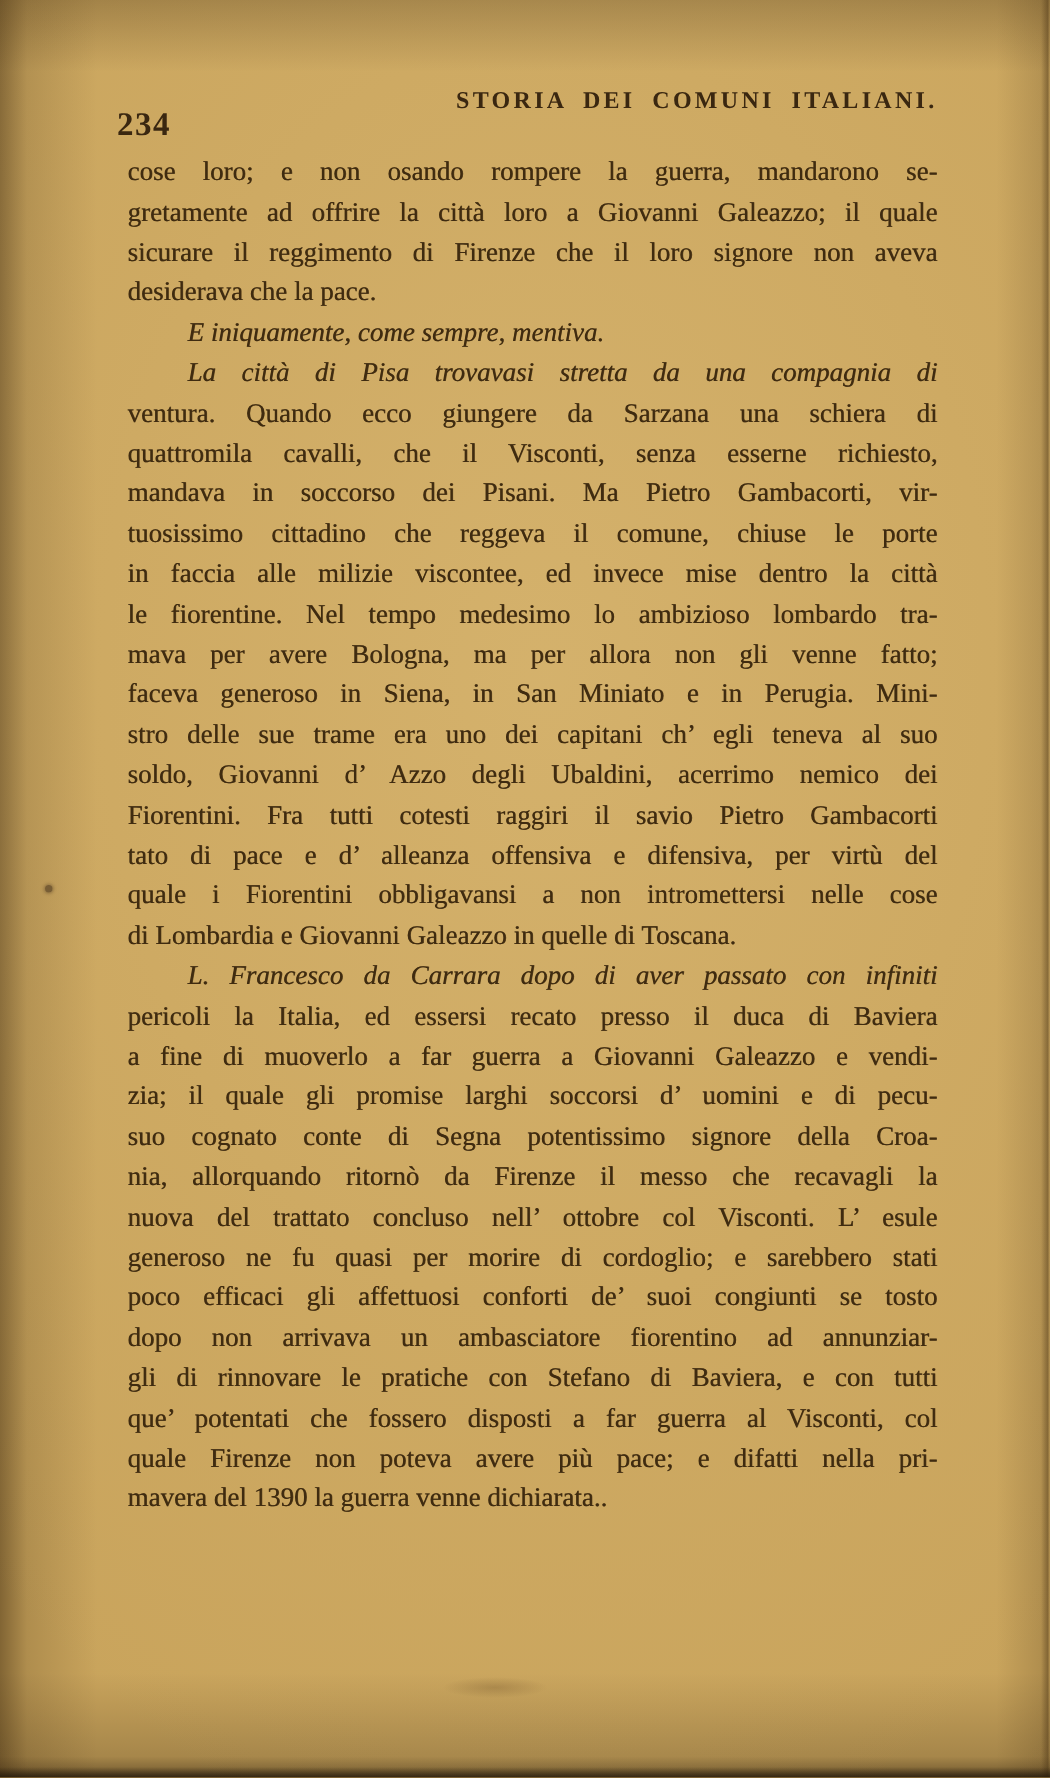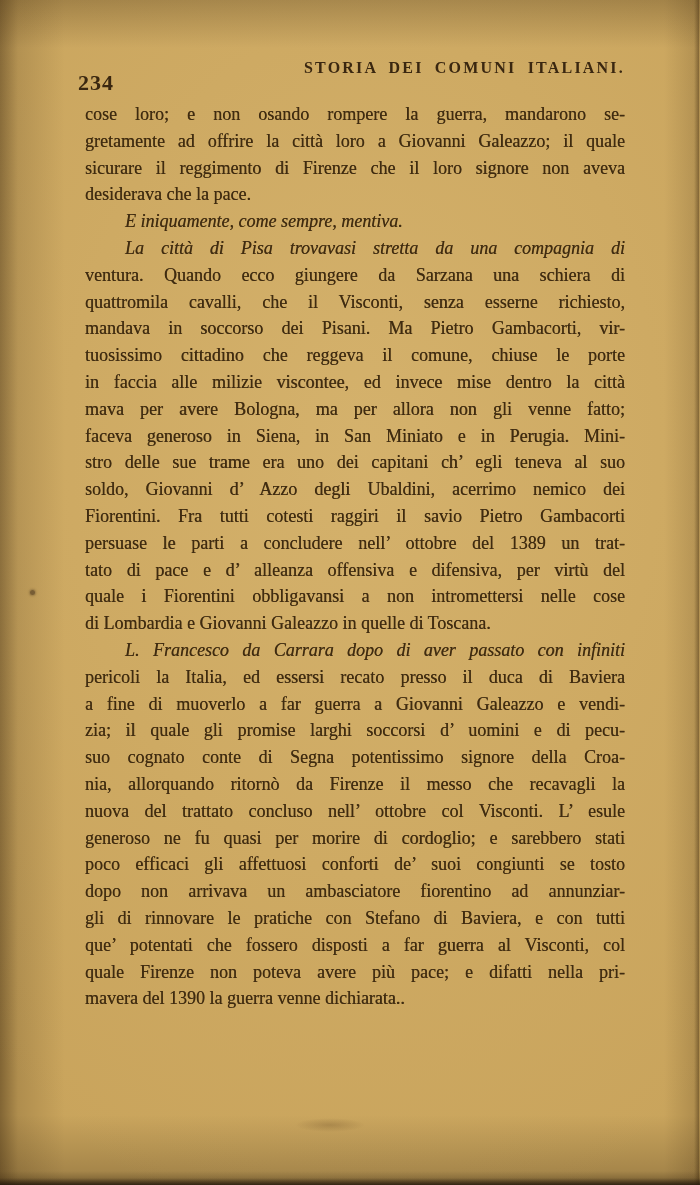--- a/index.html
+++ b/index.html
@@ -119,26 +119,26 @@
       <div class="paragraph">
         <div class="line indent last">E iniquamente, come sempre, mentiva.</div>
       </div>
       <div class="paragraph">
         <div class="line indent">La città di Pisa trovavasi stretta da una compagnia di</div>
         <div class="line">ventura. Quando ecco giungere da Sarzana una schiera di</div>
         <div class="line">quattromila cavalli, che il Visconti, senza esserne richiesto,</div>
         <div class="line">mandava in soccorso dei Pisani. Ma Pietro Gambacorti, vir-</div>
         <div class="line">tuosissimo cittadino che reggeva il comune, chiuse le porte</div>
         <div class="line">in faccia alle milizie viscontee, ed invece mise dentro la città</div>
+        <div class="line">le fiorentine. Nel tempo medesimo lo ambizioso lombardo tra-</div>
         <div class="line">mava per avere Bologna, ma per allora non gli venne fatto;</div>
         <div class="line">faceva generoso in Siena, in San Miniato e in Perugia. Mini-</div>
         <div class="line">stro delle sue trame era uno dei capitani ch’ egli teneva al suo</div>
         <div class="line">soldo, Giovanni d’ Azzo degli Ubaldini, acerrimo nemico dei</div>
         <div class="line">Fiorentini. Fra tutti cotesti raggiri il savio Pietro Gambacorti</div>
-        <div class="line">persuase le parti a concludere nell’ ottobre del 1389 un trat-</div>
         <div class="line">tato di pace e  d’ alleanza offensiva e difensiva, per virtù del</div>
         <div class="line">quale i Fiorentini obbligavansi a non intromettersi nelle cose</div>
         <div class="line last">di Lombardia e Giovanni Galeazzo in quelle di Toscana.</div>
       </div>
       <div class="paragraph">
         <div class="line indent">L. Francesco da Carrara dopo di aver passato con infiniti</div>
         <div class="line">pericoli la Italia, ed essersi recato presso il duca di Baviera</div>
         <div class="line">a fine di muoverlo a far guerra a Giovanni Galeazzo e vendi-</div>
         <div class="line">zia; il quale gli promise larghi soccorsi d’ uomini e di pecu-</div>
         <div class="line">suo cognato conte di Segna potentissimo signore della Croa-</div>

